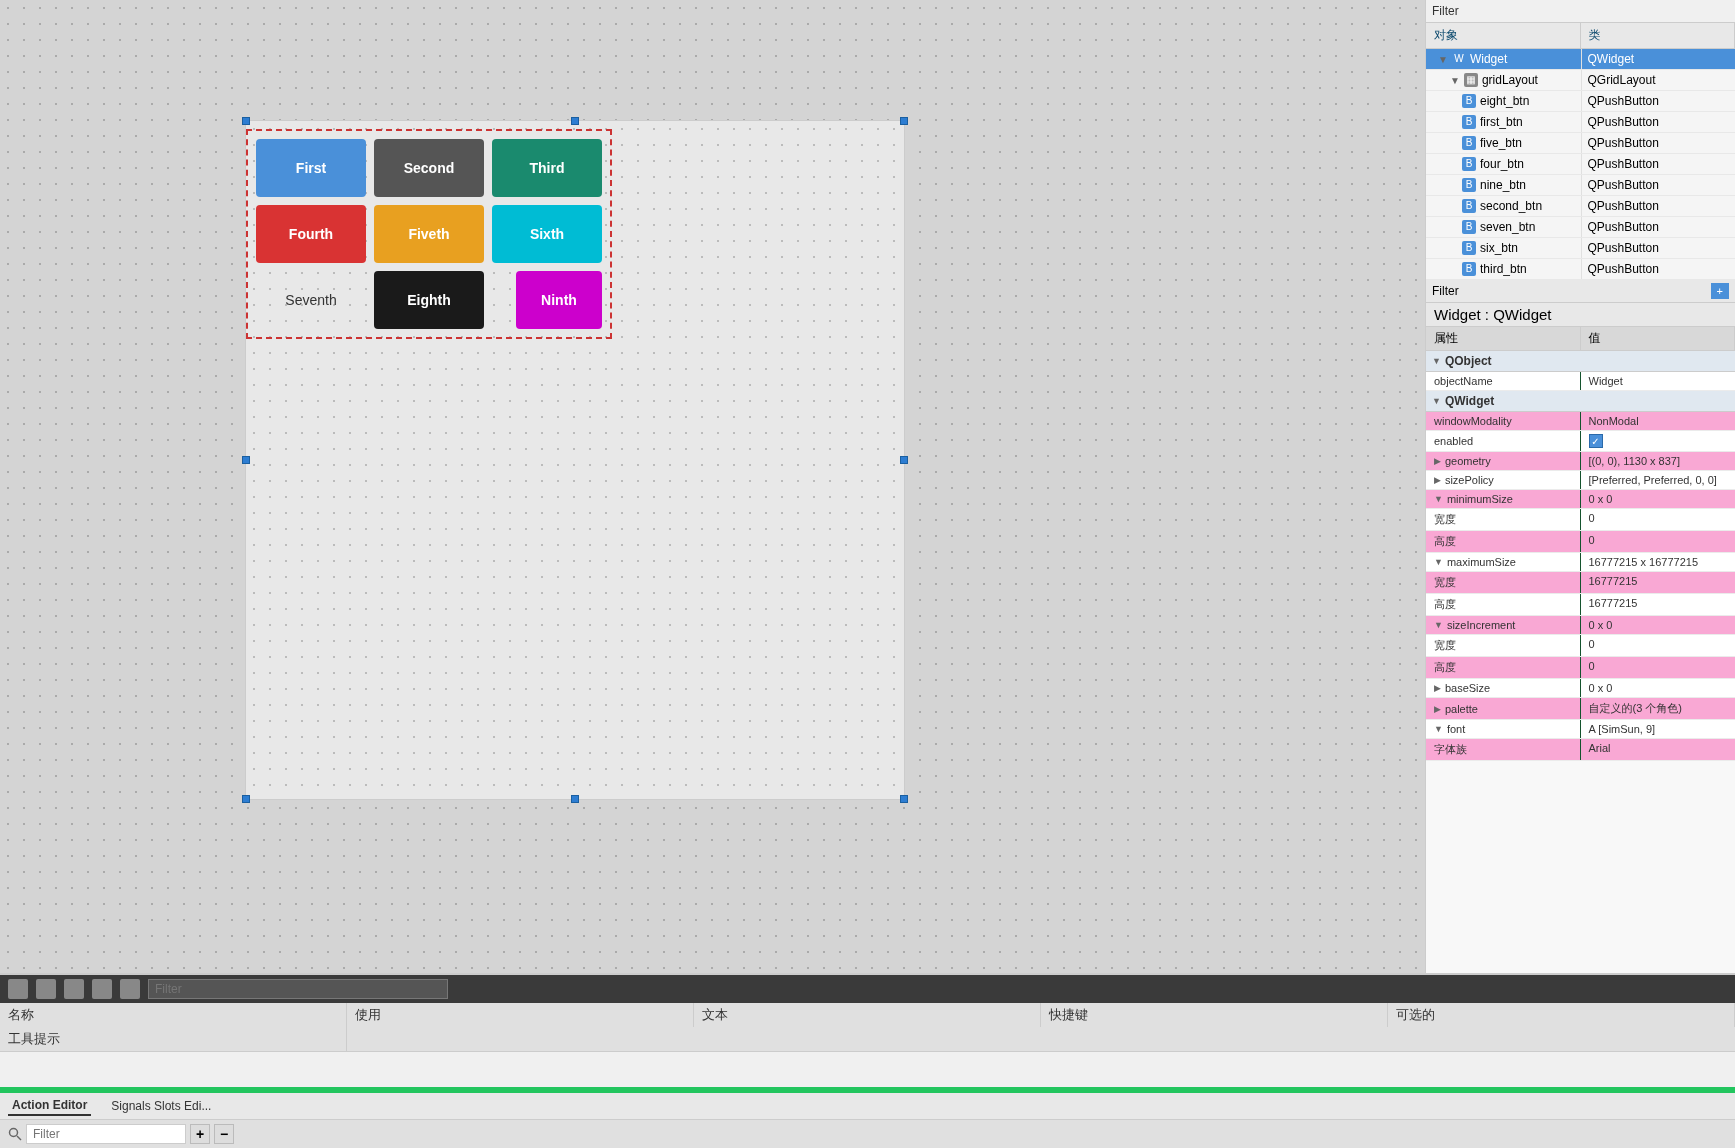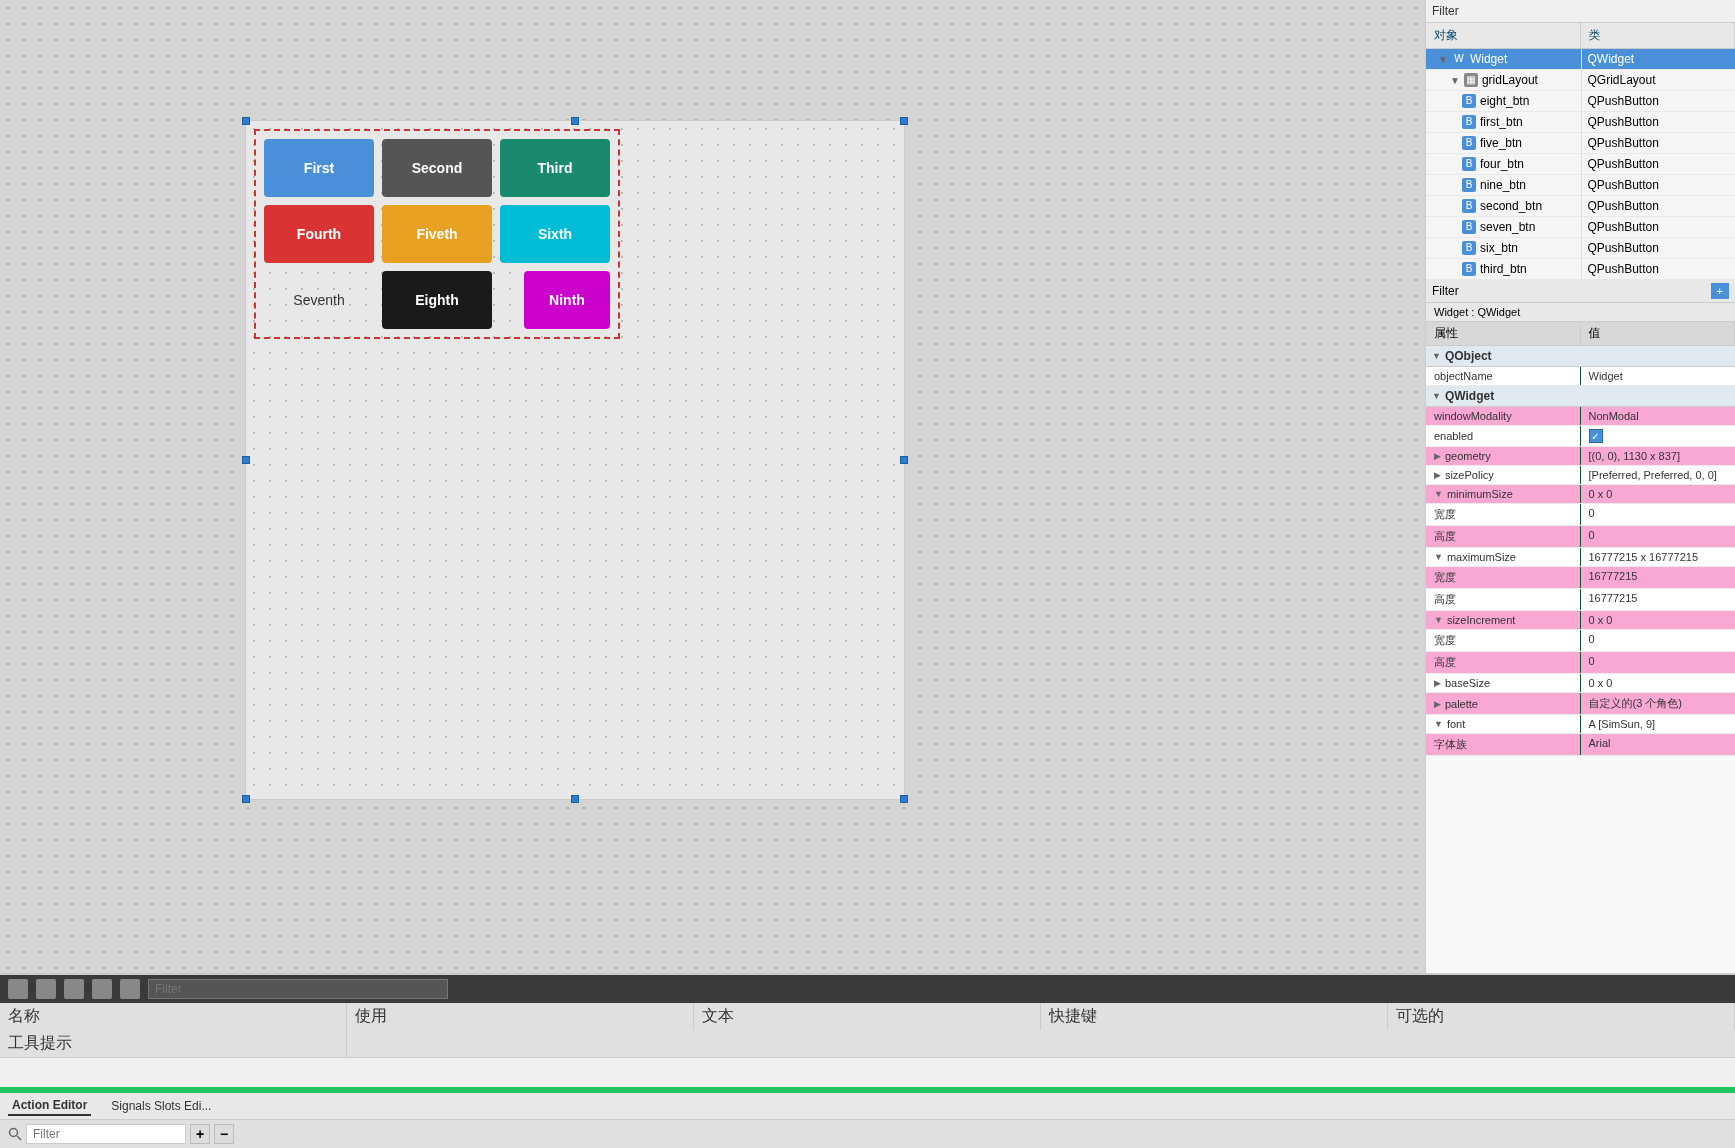--- a/index.html
+++ b/index.html
@@ -47,21 +47,21 @@
     .handle.tr { top: -4px; right: -4px; }
     .handle.ml { top: calc(50% - 4px); left: -4px; }
     .handle.mr { top: calc(50% - 4px); right: -4px; }
     .handle.bl { bottom: -4px; left: -4px; }
     .handle.bm { bottom: -4px; left: calc(50% - 4px); }
     .handle.br { bottom: -4px; right: -4px; }
 
     
     .grid-layout-box {
       position: absolute;
-      left: 8px;
+      left: 0;
       top: 8px;
       border: 2px dashed #cc3333;
       padding: 8px;
       display: grid;
       grid-template-columns: repeat(3, 110px);
       grid-template-rows: repeat(3, 58px);
       gap: 8px;
     }
 
     .btn {
@@ -197,21 +197,21 @@
       background: #4a90d9;
       color: white;
       border: none;
       padding: 2px 6px;
       font-size: 11px;
       cursor: pointer;
     }
 
     .props-subtitle {
       padding: 3px 8px;
-      font-size: 11px;
+      font-size: 15px;
       background: #e8e8e8;
       border-bottom: 1px solid #ccc;
     }
 
     .props-header {
       display: grid;
       grid-template-columns: 1fr 1fr;
       background: #d8d8d8;
       border-bottom: 1px solid #ccc;
       font-size: 12px;
@@ -324,21 +324,21 @@
 
     .bottom-table-header {
       display: grid;
       grid-template-columns: 1fr 1fr 1fr 1fr 1fr;
       background: #e0e0e0;
       border-bottom: 1px solid #ccc;
     }
 
     .bottom-table-header-cell {
       padding: 3px 8px;
-      font-size: 16px;
+      font-size: 13px;
       border-right: 1px solid #ccc;
       color: #333;
     }
 
     .bottom-tabs {
       display: flex;
       align-items: center;
       padding: 3px 8px;
       background: #e8e8e8;
       border-top: 6px solid #22c55e;

